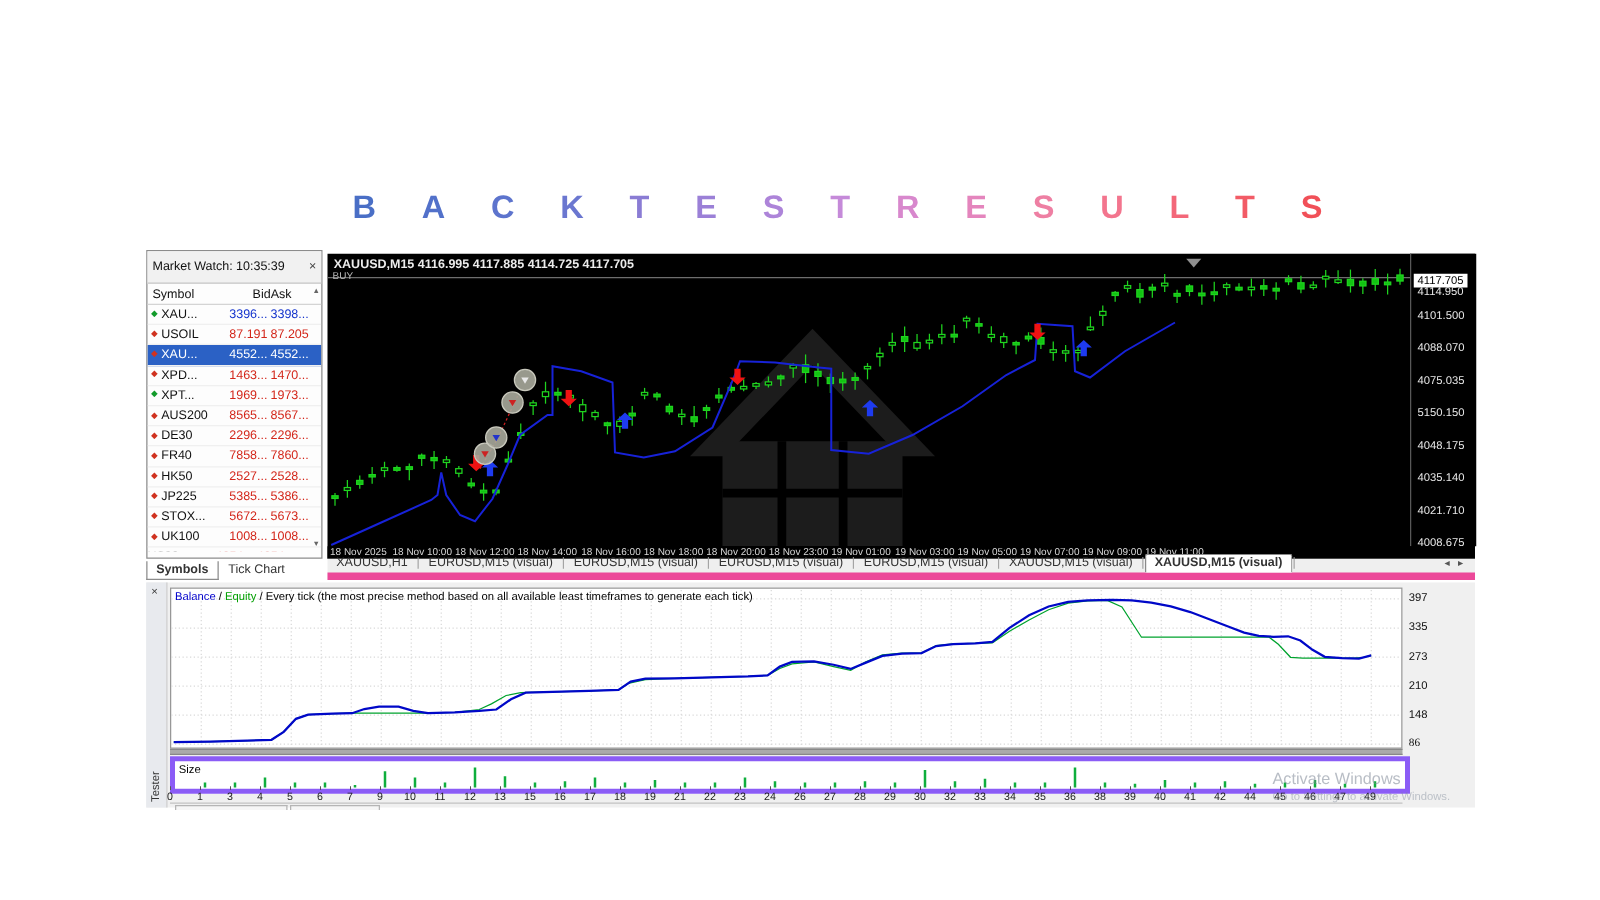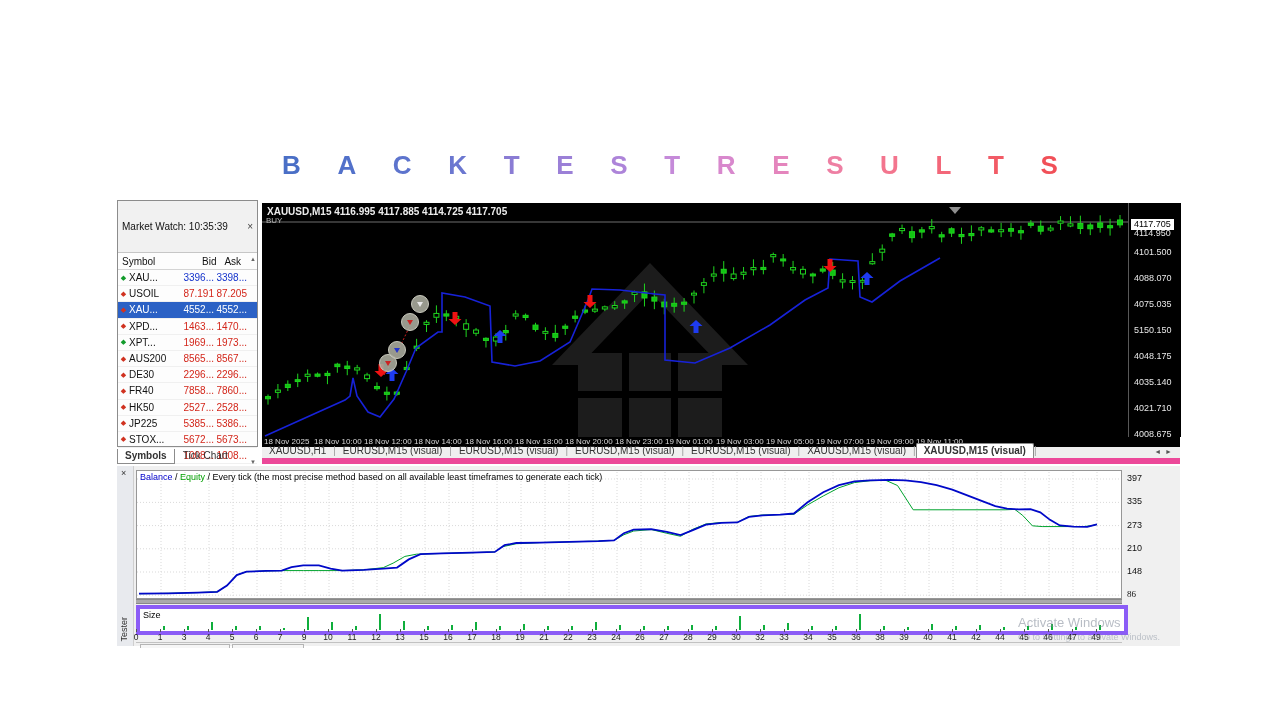--- a/index.html
+++ b/index.html
@@ -8,26 +8,26 @@
 
   
   .bt-title{position:absolute;left:282px;top:150px;width:776px;display:flex;
             justify-content:space-between;font-weight:bold;font-size:26px;}
   .bt-title span{display:inline-block;}
 
   
   .mw{position:absolute;left:117px;top:200px;width:141px;height:247px;background:#fdfdfd;
       border:1px solid #8c8c8c;font-size:10px;color:#111;box-sizing:border-box;}
   .mw-title{height:17px;background:#f1f1f1;border-bottom:1px solid #c6c6c6;display:flex;
-            align-items:center;padding:17px 4px;font-size:10px;}
+            align-items:center;padding:4px 4px;font-size:10px;}
   .mw-close{margin-left:auto;color:#444;font-size:10px;cursor:default;line-height:10px;}
   .mw-head{display:flex;height:16px;align-items:center;border-bottom:1px solid #d4d4d4;position:relative;}
   .mw-col-sym{width:58px;padding-left:4px;}
   .mw-col-bid{width:38px;text-align:right;}
-  .mw-col-ask{width:33px;text-align:center;padding-right:8px;}
+  .mw-col-ask{width:33px;text-align:left;padding-right:8px;}
   .mw-scroll-up{position:absolute;right:1px;top:3px;font-size:6px;color:#666;}
   .mw-rows{position:relative;height:197px;overflow:hidden;}
   .mw-row{display:flex;height:15.2px;align-items:center;border-bottom:1px solid #f0f0f0;}
   .mw-row.sel{background:#2b61c5;color:#fff;}
   .mw-ic{width:11px;text-align:center;font-size:7px;line-height:8px;}
   .mw-ic.up{color:#129b2b;}
   .mw-ic.down{color:#d03220;}
   .mw-sym{width:47px;}
   .mw-bid{width:38px;text-align:right;}
   .mw-ask{width:33px;text-align:right;padding-right:8px;}

